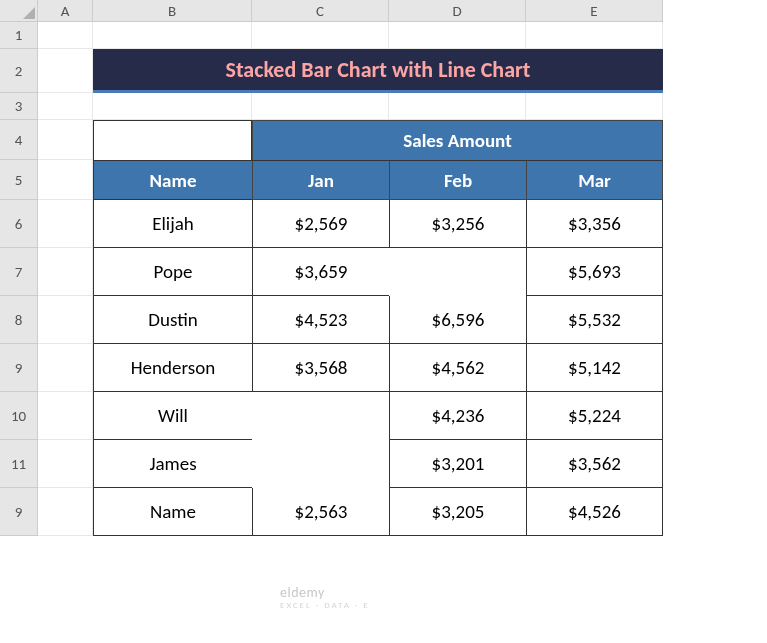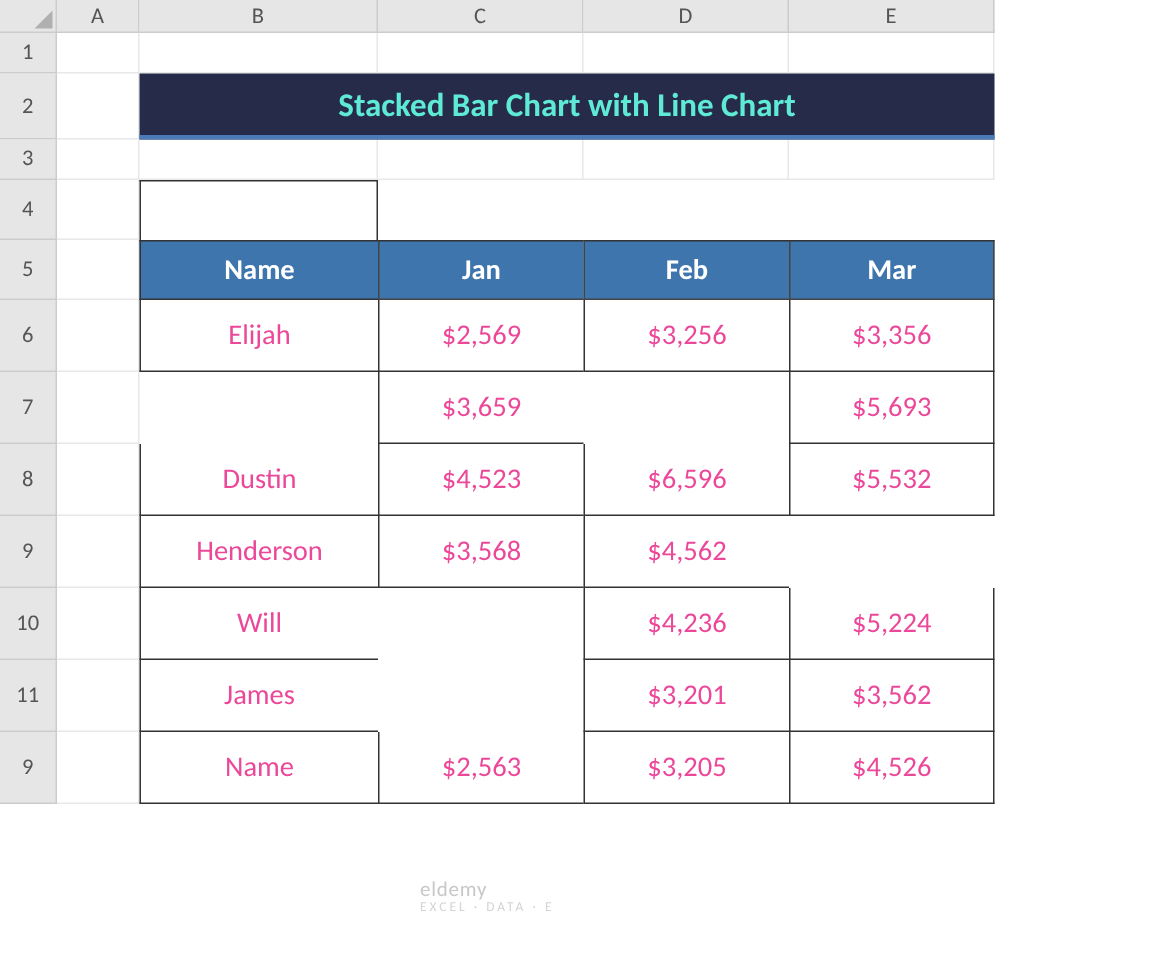--- a/index.html
+++ b/index.html
@@ -55,21 +55,21 @@
     grid-column: 1;
   }
   .cell-bg {
     border-right: 1px solid #e8e8e8;
     border-bottom: 1px solid #e8e8e8;
   }
   .title-bar {
     grid-column: 3 / 7;
     grid-row: 3;
     background: #272b4a;
-    color: #5eead4;
+    color: #fca5a5;
     font-weight: bold;
     font-size: 22px;
     display: flex;
     align-items: center;
     justify-content: center;
     border-bottom: 3px solid #4a7ab8;
   }
   .merge-header {
     grid-column: 4 / 7;
     grid-row: 5;
@@ -96,21 +96,21 @@
   }
   .hdr.last { border-right: 1px solid #444; }
   .dcell {
     border: 1px solid #333;
     border-top: none;
     border-right: none;
     display: flex;
     align-items: center;
     justify-content: center;
     font-size: 19px;
-    color: #ec4899;
+    color: #000000;
     background: #fff;
   }
   .dcell.last { border-right: 1px solid #333; }
   .empty-name-top {
     grid-column: 3; grid-row: 5;
     border: 1px solid #333;
     border-bottom: none;
     background: #fff;
   }
   .name-cell-hdr {
@@ -183,42 +183,45 @@
   <div class="cell-bg" style="grid-column:5;grid-row:2"></div>
   <div class="cell-bg" style="grid-column:6;grid-row:2"></div>
   <div class="cell-bg" style="grid-column:3;grid-row:4"></div>
   <div class="cell-bg" style="grid-column:4;grid-row:4"></div>
   <div class="cell-bg" style="grid-column:5;grid-row:4"></div>
   <div class="cell-bg" style="grid-column:6;grid-row:4"></div>
 
   <div class="title-bar">Stacked Bar Chart with Line Chart</div>
 
   <div class="empty-name-top"></div>
+  <div class="merge-header">Sales Amount</div>
 
   <div class="hdr name-cell-hdr">Name</div>
   <div class="hdr" style="grid-column:4;grid-row:6;border-top:1px solid #333">Jan</div>
   <div class="hdr" style="grid-column:5;grid-row:6;border-top:1px solid #333">Feb</div>
   <div class="hdr last" style="grid-column:6;grid-row:6;border-top:1px solid #333">Mar</div>
 
   <div class="dcell" style="grid-column:3;grid-row:7;border-left:1px solid #333">Elijah</div>
   <div class="dcell" style="grid-column:4;grid-row:7">$2,569</div>
   <div class="dcell" style="grid-column:5;grid-row:7">$3,256</div>
   <div class="dcell last" style="grid-column:6;grid-row:7">$3,356</div>
 
+  <div class="dcell" style="grid-column:3;grid-row:8;border-left:1px solid #333">Pope</div>
   <div class="dcell" style="grid-column:4;grid-row:8">$3,659</div>
   <div class="dcell last" style="grid-column:6;grid-row:8">$5,693</div>
 
   <div class="dcell" style="grid-column:3;grid-row:9;border-left:1px solid #333">Dustin</div>
   <div class="dcell" style="grid-column:4;grid-row:9">$4,523</div>
   <div class="dcell" style="grid-column:5;grid-row:9">$6,596</div>
   <div class="dcell last" style="grid-column:6;grid-row:9">$5,532</div>
 
   <div class="dcell" style="grid-column:3;grid-row:10;border-left:1px solid #333">Henderson</div>
   <div class="dcell" style="grid-column:4;grid-row:10">$3,568</div>
   <div class="dcell" style="grid-column:5;grid-row:10">$4,562</div>
+  <div class="dcell last" style="grid-column:6;grid-row:10">$5,142</div>
 
   <div class="dcell" style="grid-column:3;grid-row:11;border-left:1px solid #333">Will</div>
   <div class="dcell" style="grid-column:5;grid-row:11">$4,236</div>
   <div class="dcell last" style="grid-column:6;grid-row:11">$5,224</div>
 
   <div class="dcell" style="grid-column:3;grid-row:12;border-left:1px solid #333">James</div>
   <div class="dcell" style="grid-column:5;grid-row:12">$3,201</div>
   <div class="dcell last" style="grid-column:6;grid-row:12">$3,562</div>
 
   <div class="dcell" style="grid-column:3;grid-row:13;border-left:1px solid #333">Name</div>

